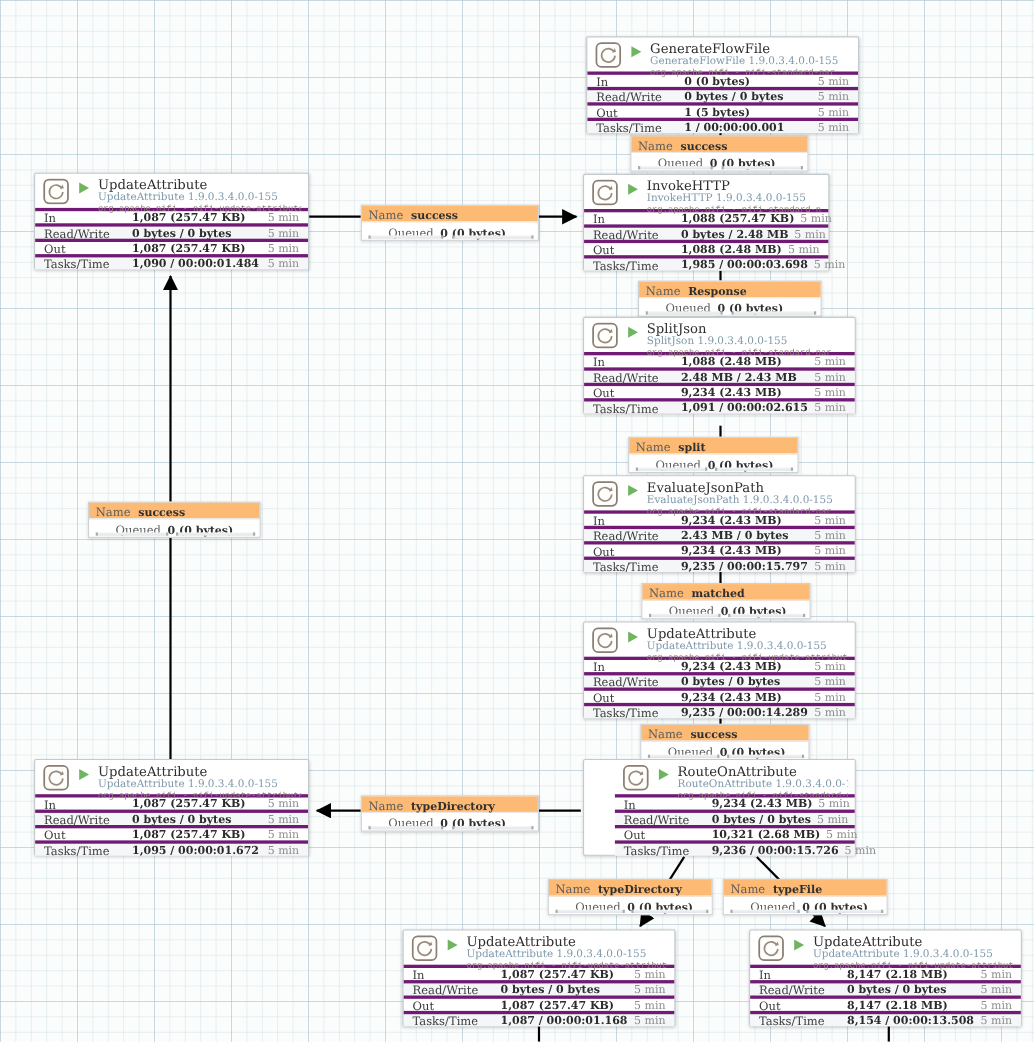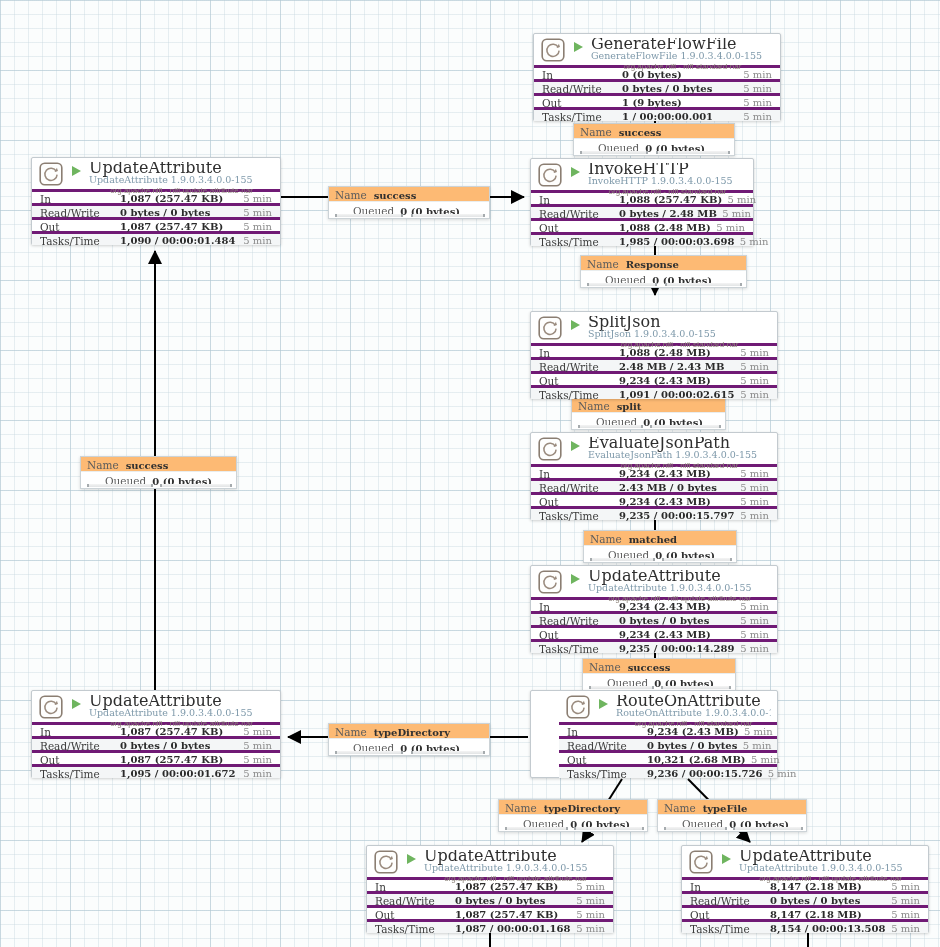--- a/index.html
+++ b/index.html
@@ -39,23 +39,23 @@
   .proc{
     position:absolute;z-index:3;background:#fff;height:88px;
     border:1px solid #c3cacf;border-radius:2px;box-shadow:0 1px 3px rgba(0,0,0,0.18);
     box-sizing:border-box;
   }
   .proc-header{display:flex;align-items:flex-start;height:31px;padding:4px 6px 0 7px;box-sizing:border-box;}
   .proc-icon{flex:0 0 auto;width:24px;height:24px;margin-right:9px;}
   .run-icon{flex:0 0 auto;width:0;height:0;margin-top:4px;margin-right:8px;
     border-left:9px solid #6fb55f;border-top:5px solid transparent;border-bottom:5px solid transparent;}
   .proc-titles{flex:1 1 auto;overflow:hidden;}
-  .proc-title{font-size:16px;line-height:12px;color:#2e2e2e;white-space:nowrap;}
+  .proc-title{font-size:12px;line-height:12px;color:#2e2e2e;white-space:nowrap;}
   .proc-type{font-size:9.5px;line-height:10.5px;color:#7e99aa;white-space:nowrap;margin-top:1px;}
-  .proc-bundle{font-family:Liberation Sans, sans-serif;font-size:8px;line-height:9px;color:#8b8178;white-space:nowrap;text-align:center;}
+  .proc-bundle{font-family:Liberation Mono, monospace;font-size:8px;line-height:9px;color:#8b8178;white-space:nowrap;}
   .stat-row{display:flex;height:14px;line-height:14px;padding:0 8px;box-sizing:border-box;
     border-top:3px solid #701a75;white-space:nowrap;}
   .stat-row:nth-of-type(odd){background:#f4f6f7;}
   .stat-label{flex:0 0 80px;font-size:10.5px;color:#3c3c3c;}
   .stat-value{flex:1 1 auto;font-size:10px;font-weight:bold;color:#2b2b2b;}
   .stat-period{flex:0 0 34px;text-align:right;font-size:10px;color:#8c8c8c;}
 </style>
 </head>
 <body>
 
@@ -200,21 +200,21 @@
       <span class="stat-value">0 (0 bytes)</span>
       <span class="stat-period">5 min</span>
     </div>
     <div class="stat-row">
       <span class="stat-label">Read/Write</span>
       <span class="stat-value">0 bytes / 0 bytes</span>
       <span class="stat-period">5 min</span>
     </div>
     <div class="stat-row">
       <span class="stat-label">Out</span>
-      <span class="stat-value">1 (9 bytes)</span>
+      <span class="stat-value">1 (5 bytes)</span>
       <span class="stat-period">5 min</span>
     </div>
     <div class="stat-row">
       <span class="stat-label">Tasks/Time</span>
       <span class="stat-value">1 / 00:00:00.001</span>
       <span class="stat-period">5 min</span>
     </div>
   </div>
     <div class="proc" style="left: 31px; top: 157px; width: 250px;">
     <div class="proc-header">
@@ -283,21 +283,21 @@
       <span class="stat-label">Out</span>
       <span class="stat-value">1,088 (2.48 MB)</span>
       <span class="stat-period">5 min</span>
     </div>
     <div class="stat-row">
       <span class="stat-label">Tasks/Time</span>
       <span class="stat-value">1,985 / 00:00:03.698</span>
       <span class="stat-period">5 min</span>
     </div>
   </div>
-    <div class="proc" style="left: 530px; top: 311px; width: 248px;">
+    <div class="proc" style="left: 530px; top: 288px; width: 248px;">
     <div class="proc-header">
       <span class="proc-icon">
         <svg width="24" height="24" viewBox="0 0 24 24">
           <rect x="1.2" y="1.2" width="21.6" height="21.6" rx="4.5" fill="#fefefd" stroke="#8b7e72" stroke-width="1.6"></rect>
           <path d="M17.3 9.3 A6.1 6.1 0 1 0 18.1 12.6" fill="none" stroke="#9a8b7e" stroke-width="1.5"></path>
           <path d="M15.5 9.9 L19.0 9.1 L17.9 5.8 Z" fill="#9a8b7e"></path>
         </svg>
       </span>
       <span class="run-icon"></span>
       <span class="proc-titles">

